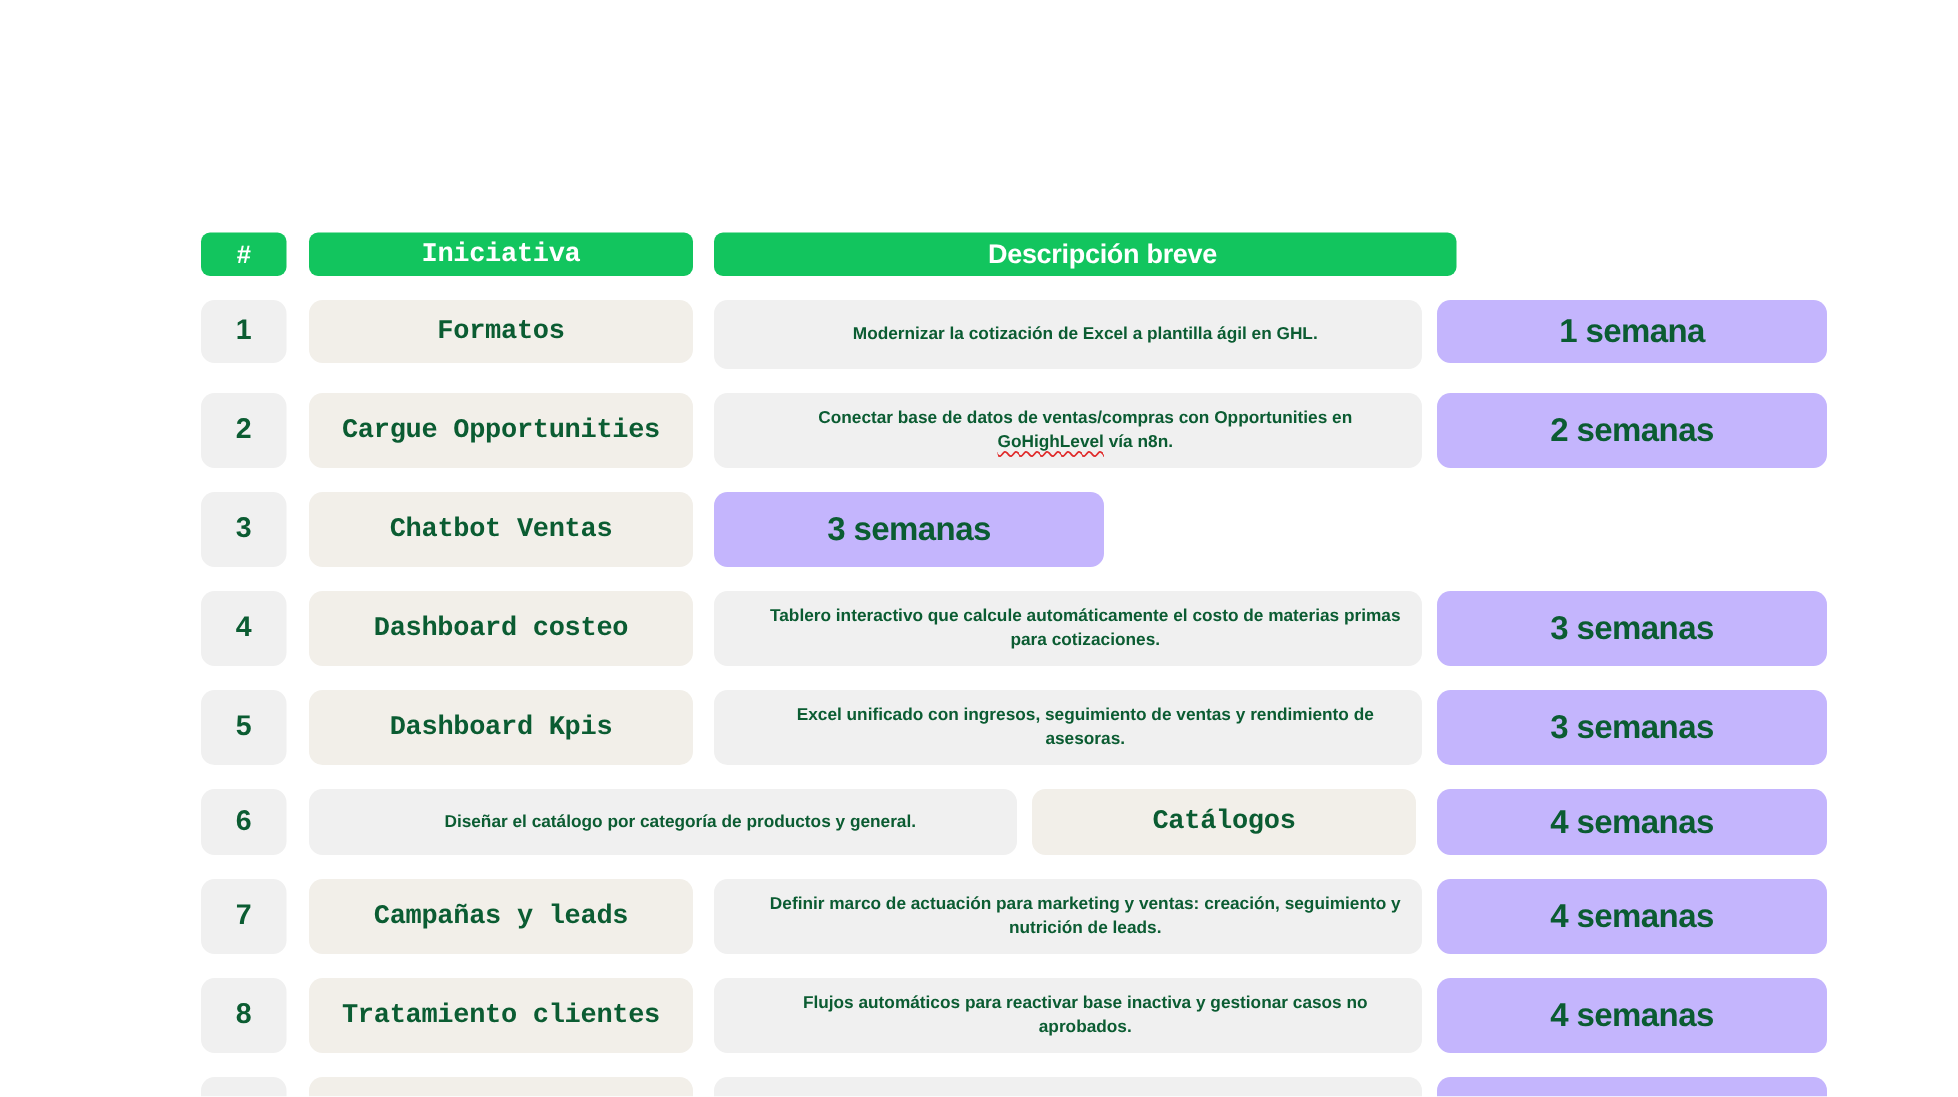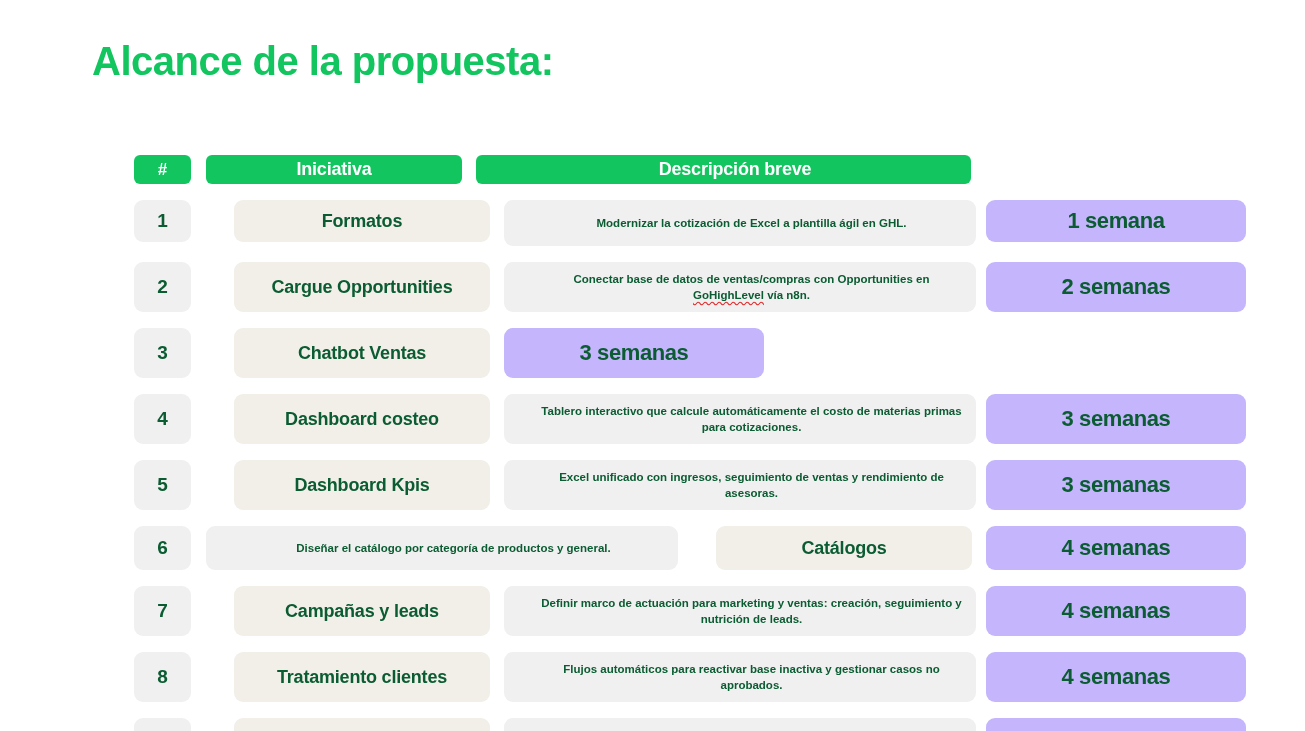--- a/index.html
+++ b/index.html
@@ -75,27 +75,27 @@
   .data-row .cell {
     border-radius: 9px;
     display: flex;
     align-items: center;
     justify-content: center;
     box-sizing: border-box;
   }
 
   
   .c-num   { width: 57px; margin-right: 15px; flex: 0 0 57px; }
-  .c-ini   { width: 256px; margin-right: 14px; flex: 0 0 256px; }
+  .c-ini   { width: 256px; margin-right: 14px; flex: 0 0 256px; font-family: Liberation Mono, monospace; }
   .c-desc  { width: 472px; margin-right: 10px; flex: 0 0 472px; padding-left: 23px; }
   .c-time  { width: 260px; flex: 0 0 260px; }
 
   
   .data-row .c-num  { background: #F0F0F0; }
-  .data-row .c-ini  { background: #F2EFE9; margin-left: 28px; }
+  .data-row .c-ini  { background: #F2EFE9; }
   .data-row .c-desc { background: #F0F0F0; }
   .data-row .c-time { background: #c4b5fd; }
 
   
   .num-text {
     color: #0B5C32;
     font-size: 19px;
     font-weight: 800;
   }
   .ini-text {
@@ -134,21 +134,20 @@
   .h-large  .cell { height: 56px; }
 
   .r1 .c-num, .r1 .c-ini, .r1 .c-time { height: 42px; }
   .r1 .c-desc { height: 46px; justify-content: center; }
 </style>
 </head>
 <body>
 
 <div class="slide">
 
-  <div class="slide-title">Alcance de la propuesta:</div>
 
   <div class="scope-table">
 
     <div class="row header-row">
       <div class="cell c-num">#</div>
       <div class="cell c-ini">Iniciativa</div>
       <div class="cell c-desc">Descripción breve</div>
     </div>
 
     <div class="row data-row r1">

